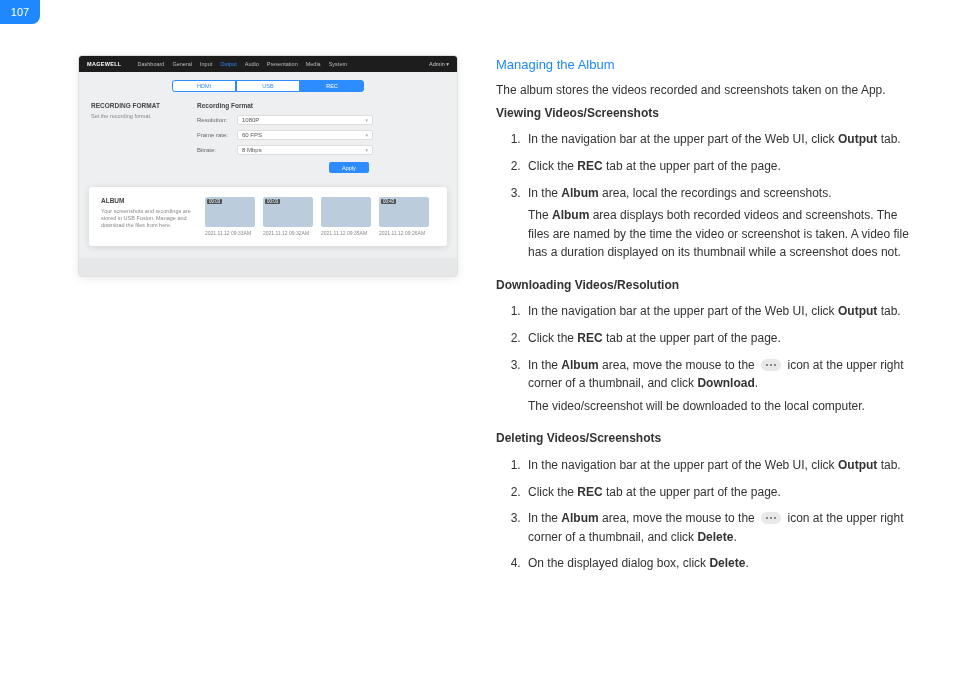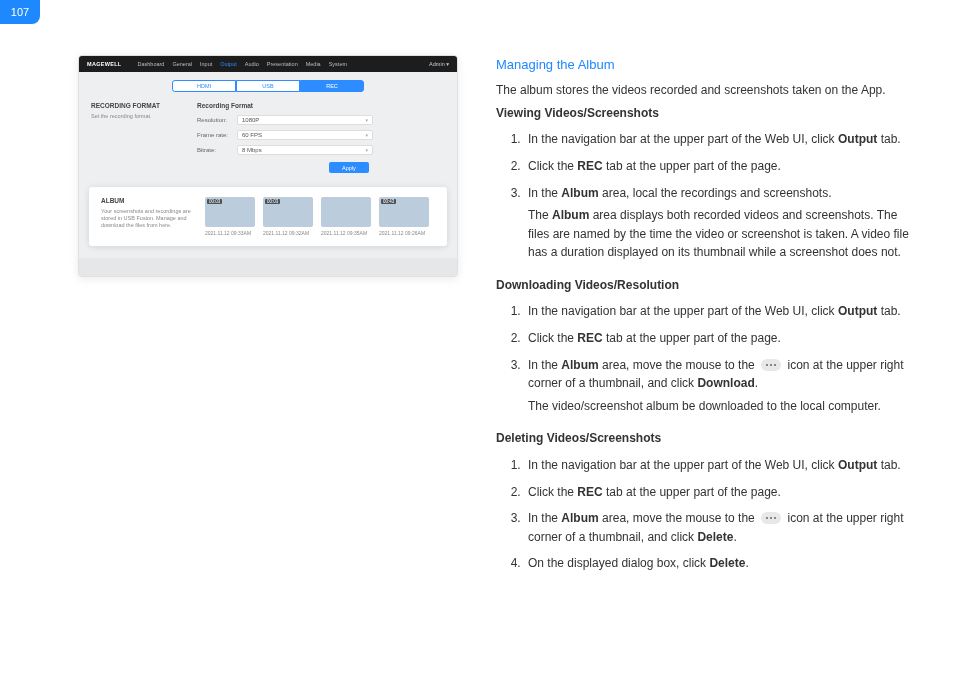--- a/index.html
+++ b/index.html
@@ -250,21 +250,21 @@
       </li>
       <li>
         <span>Click the </span><b>REC</b><span> tab at the upper part of the page.</span>
       </li>
       <li>
         <span>In the </span><b>Album</b><span> area, move the mouse to the </span><span class="dots-icon">
             <span></span>
             <span></span>
             <span></span>
           </span><span> icon at the upper right corner of a thumbnail, and click </span><b>Download</b><span>.</span>
-        <div class="sub">The video/screenshot album be downloaded to the local computer.</div>
+        <div class="sub">The video/screenshot will be downloaded to the local computer.</div>
       </li>
     </ol>
 
     <div class="doc-h2">Deleting Videos/Screenshots</div>
     <ol class="doc-list">
       <li>
         <span>In the navigation bar at the upper part of the Web UI, click </span><b>Output</b><span> tab.</span>
       </li>
       <li>
         <span>Click the </span><b>REC</b><span> tab at the upper part of the page.</span>

